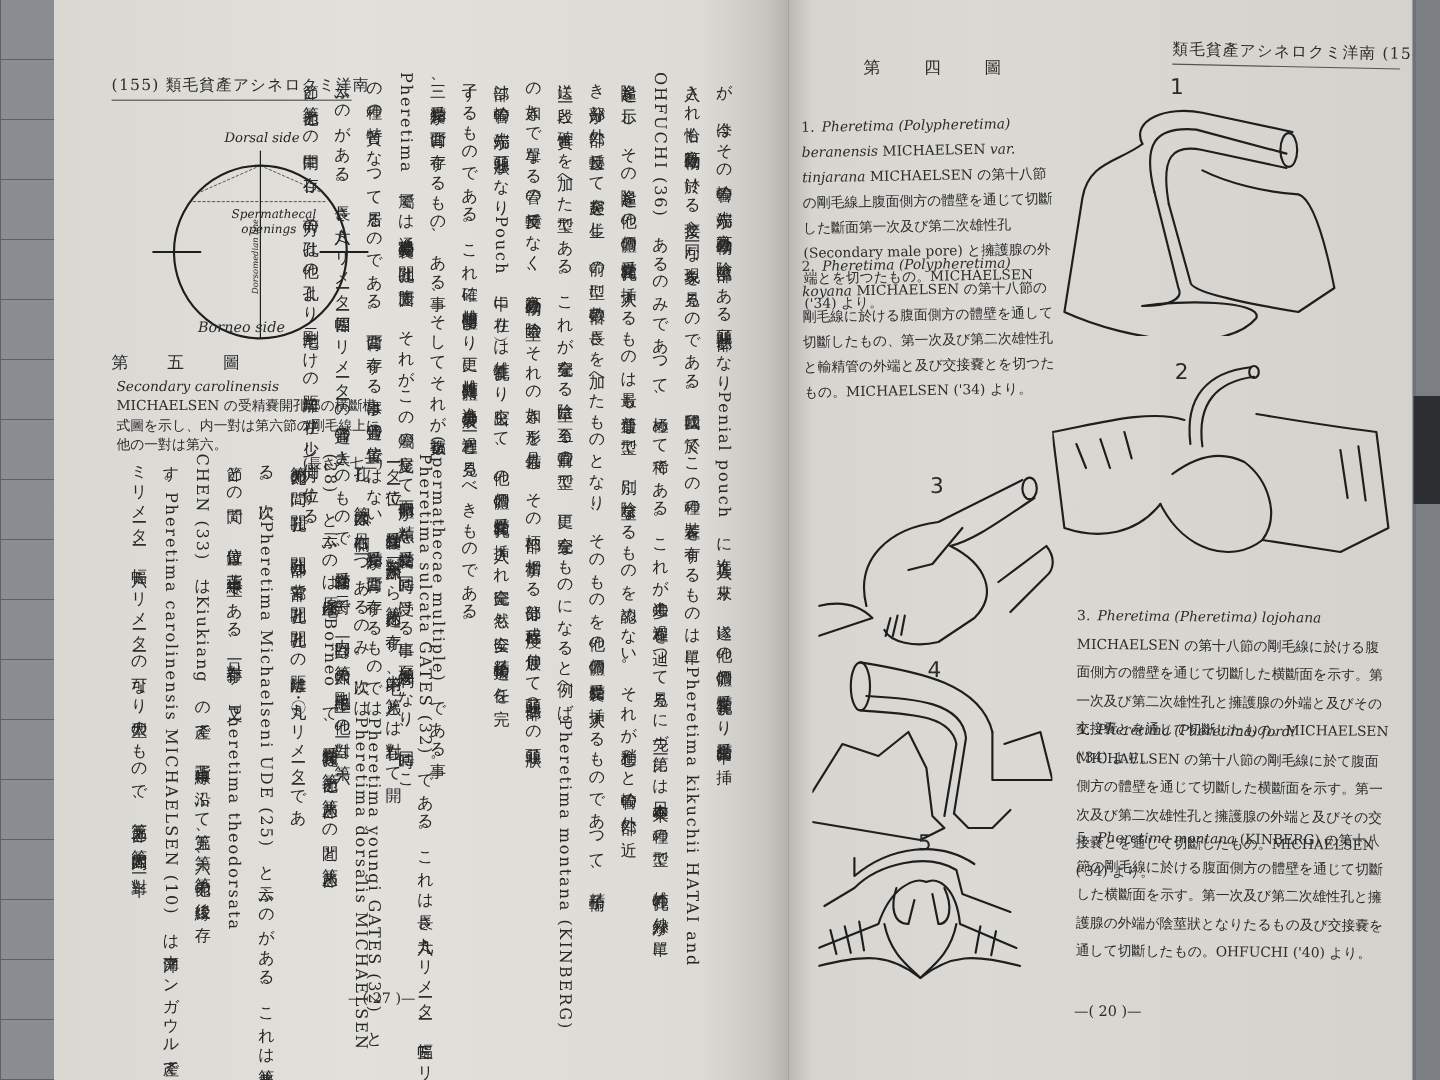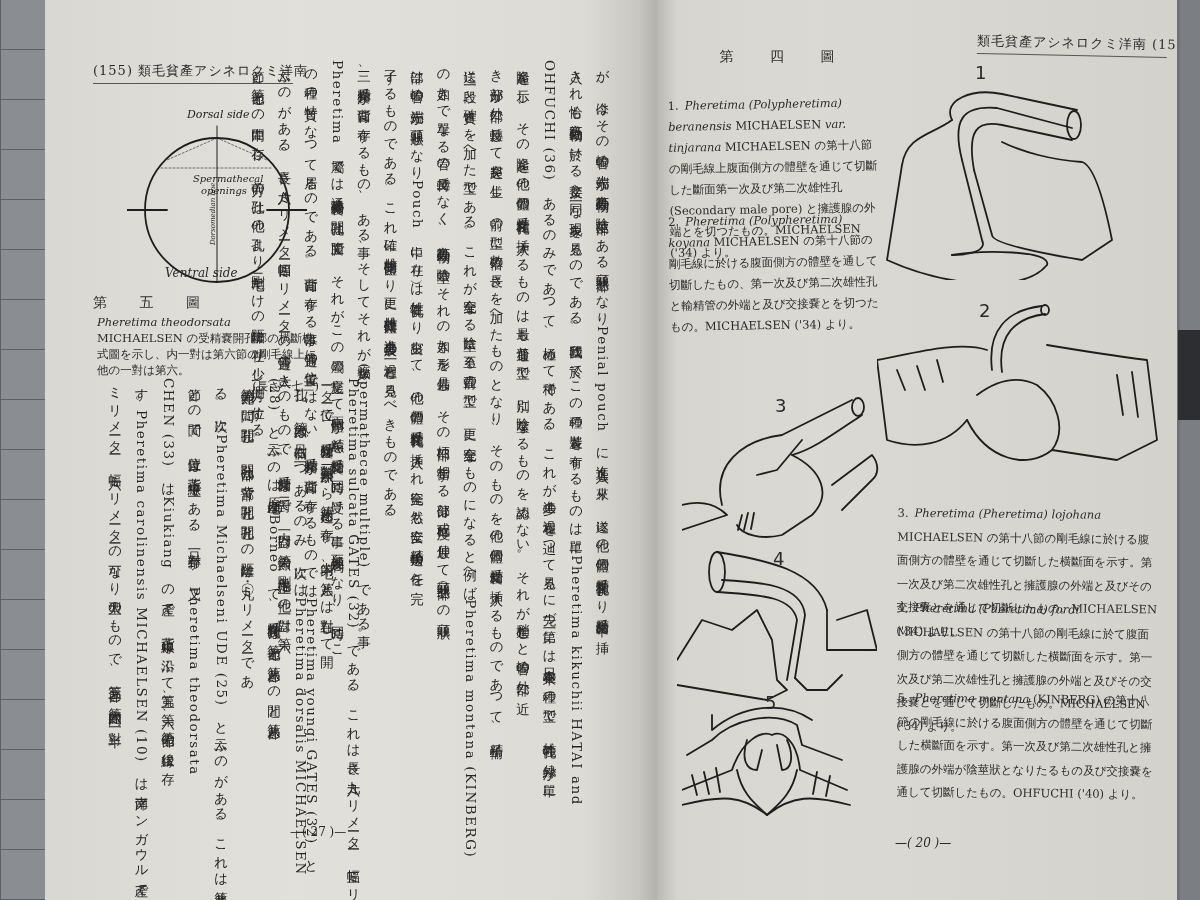--- a/index.html
+++ b/index.html
@@ -31,21 +31,21 @@
   .fig5-caption .attr { display:block; text-align:right; }
 
   
   .vtext { position:absolute; writing-mode:vertical-rl; font-size:13.4px; line-height:26.5px;
     letter-spacing:1.6px; white-space:nowrap; color:#262626; }
   .v-top { right:42px; top:60px; height:530px; }
   .v-bottom { left:56px; top:378px; height:450px; }
 
   .page-no { position:absolute; font-size:12px; white-space:nowrap; }
   .pn-left { left:245px; top:825px; }
-  .pn-right { left:238px; top:836px;font-style:italic; }
+  .pn-right { left:238px; top:836px; }
 
   
   .fig4-title { position:absolute; left:58px; top:48px; width:140px; text-align:center;
     font-size:14px; letter-spacing:16px; }
   .cap { position:absolute; font-size:11.5px; line-height:21px; color:#2b2b2b; }
   .cap .num { margin-right:6px; }
   .cap i { font-style:italic; }
   .cap-1 { left:12px; top:94px; width:215px; transform:rotate(-1deg); }
   .cap-2 { left:12px; top:210px; width:215px; transform:rotate(-1deg); }
   .cap-3 { left:240px; top:503px; width:262px; line-height:23.5px; transform:rotate(0.6deg); }
@@ -71,25 +71,25 @@
     <line x1="90" y1="26" x2="90" y2="182" style="stroke-width:1"></line>
     <line x1="0" y1="110" x2="40" y2="110"></line>
     <line x1="140" y1="110" x2="180" y2="110"></line>
     <line x1="34" y1="68" x2="146" y2="68" style="stroke-width:0.6;stroke-dasharray:2 2"></line>
     <line x1="90" y1="38" x2="40" y2="60" style="stroke-width:0.6;stroke-dasharray:2 2"></line>
     <line x1="90" y1="38" x2="140" y2="60" style="stroke-width:0.6;stroke-dasharray:2 2"></line>
     <text x="66" y="82" font-size="10" font-style="italic" fill="#222" style="stroke:none">Spermathecal</text>
     <text x="74" y="94" font-size="10" font-style="italic" fill="#222" style="stroke:none">openings</text>
     <text x="88" y="145" font-size="7" font-style="italic" fill="#222" style="stroke:none" transform="rotate(-90 88 145)">Dorsomedian line</text>
   </svg>
-  <div style="position:absolute;left:120px;top:266px;font-size:12px;font-style:italic;">Ventral side</div>
+  <div style="position:absolute;left:120px;top:266px;font-size:12px;font-style:italic;">Borneo side</div>
 
   <div class="fig5-title">第 五 圖</div>
   <div class="fig5-caption">
-    <span class="sp">Pheretima theodorsata</span>
+    <span class="sp">Secondary carolinensis</span>
     <span>MICHAELSEN</span>
     <span>の受精嚢開孔部の横斷模式圖を示し、内一對は第六節の剛毛線上に他の一對は第六。</span>
     <span class="attr">(長さ一七三)</span>
   </div>
 
   <div class="vtext v-top">
     <div>が、今はその輸管の先端が高等動物の陰莖部にある龜頭狀部となり Penial pouch に迄進入し來り、遂に他の個體の受精嚢孔より受精嚢中に挿</div>
     <div>入され恰も高等動物に於ける交接と同一な現象を見るのである。我國に於てこの種の裝置を有するものは單に Pheretima kikuchii HATAI and</div>
     <div>OHFUCHI (36) あるのみであつて、極めて稀である。これが進歩の過程を辿つて見るに先づ第一には日本在來の種の型で、雄性孔の外縁が單に</div>
     <div>隆起を示し、その隆起を他の個體の受精嚢孔に挿入するものは最も普通な型で、別に陰莖なるものを認めない。それが稍進むと輸管の外部に近</div>

